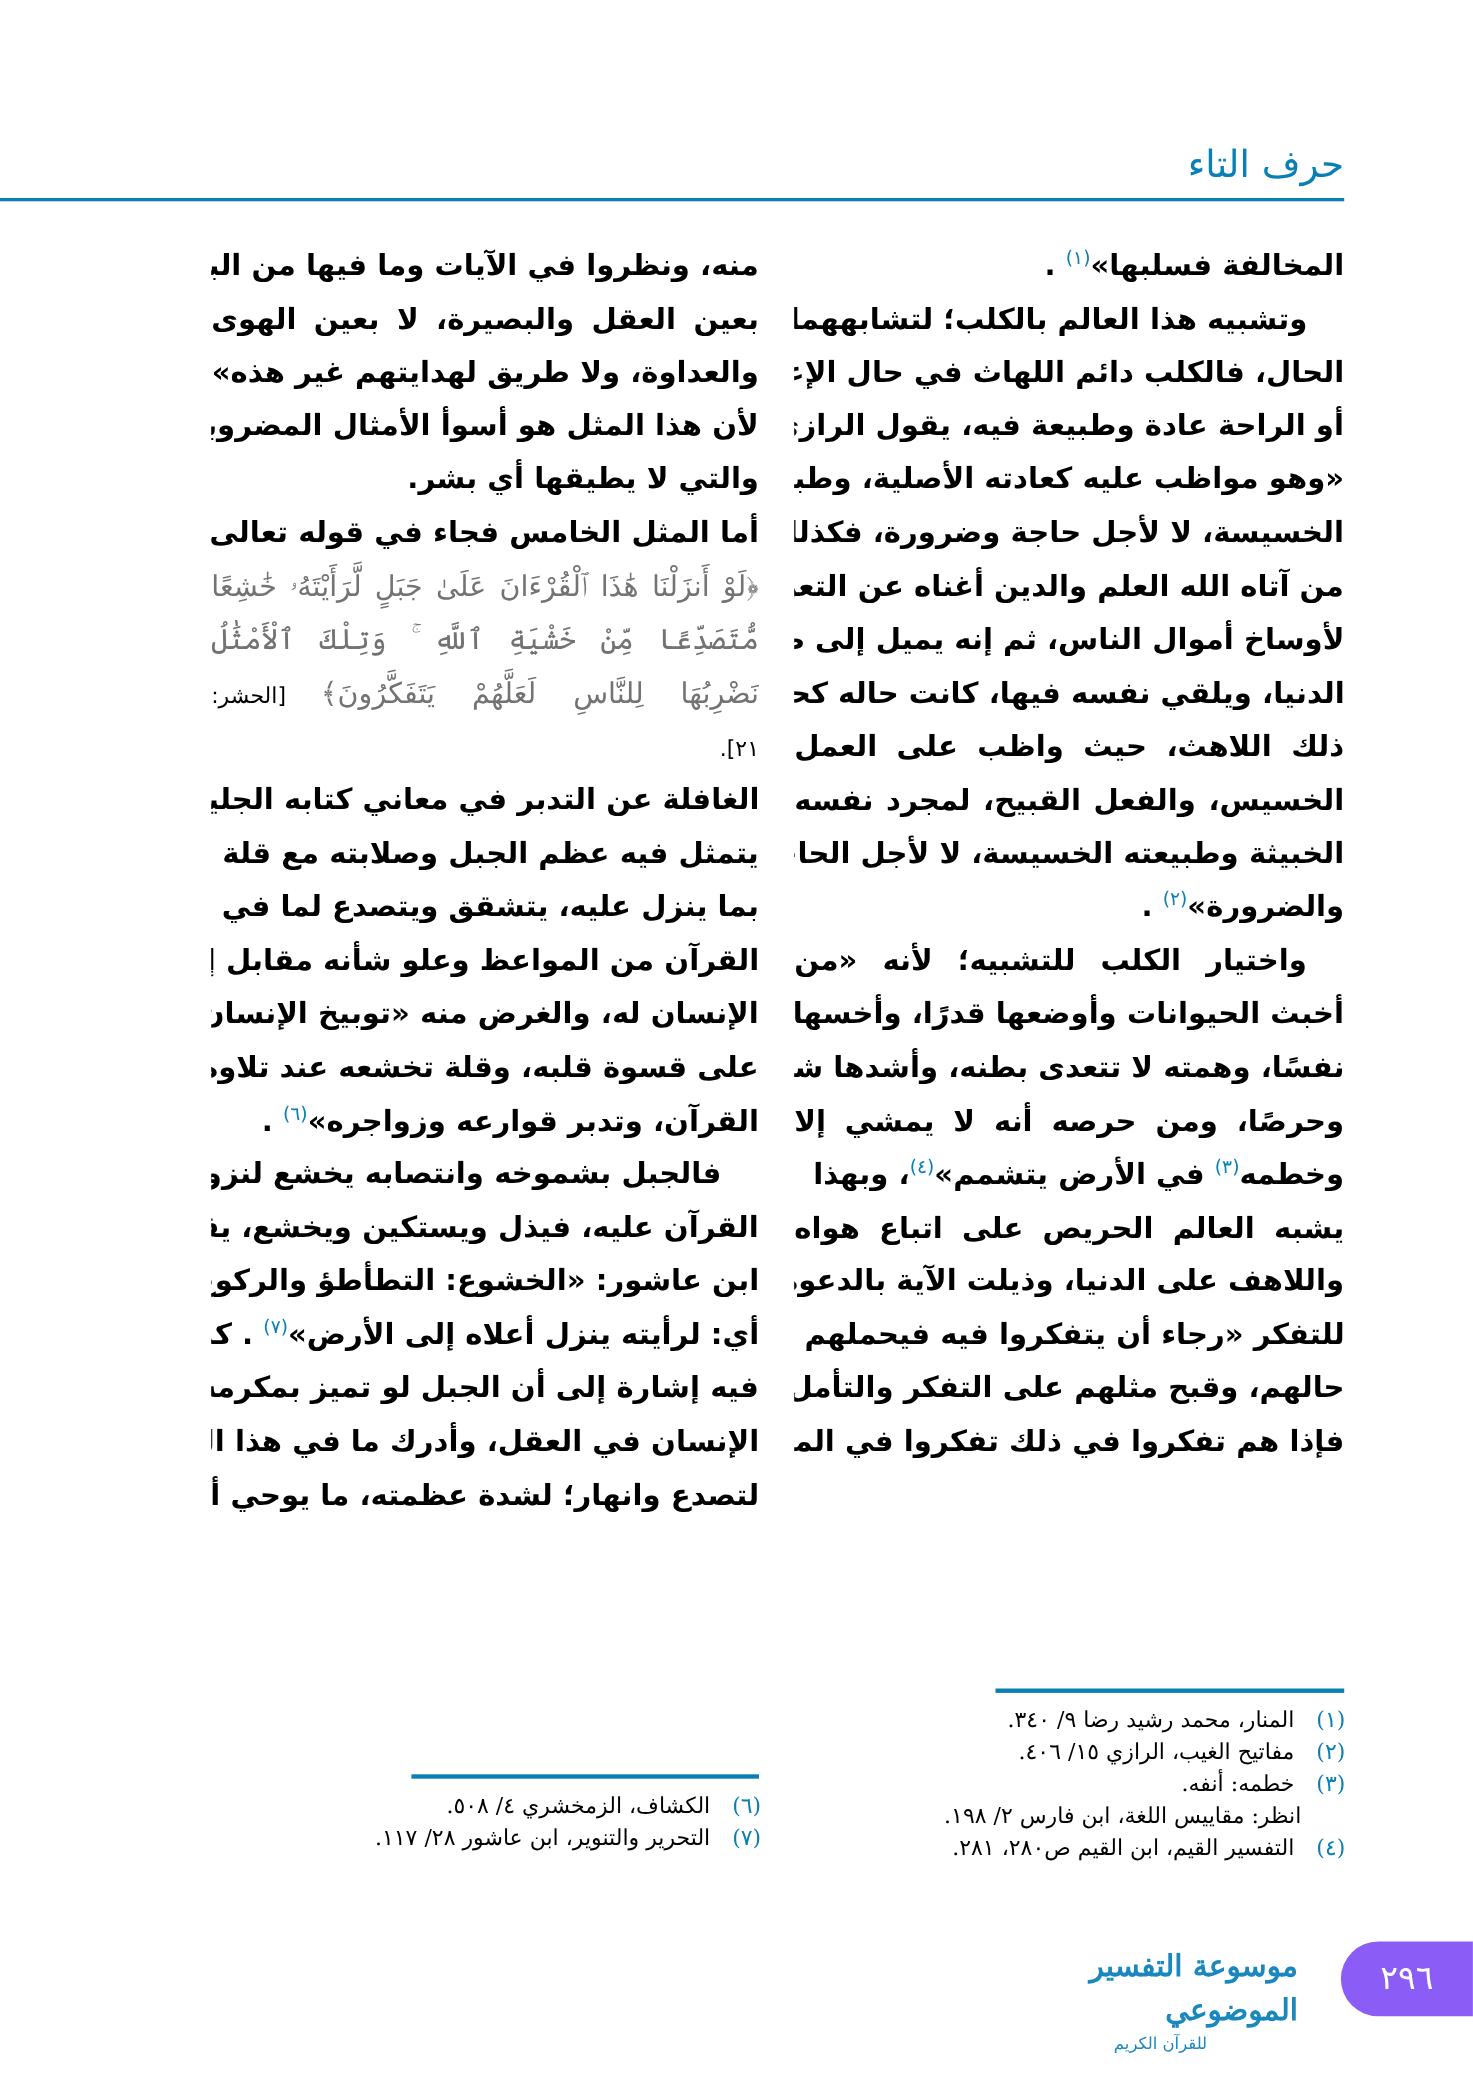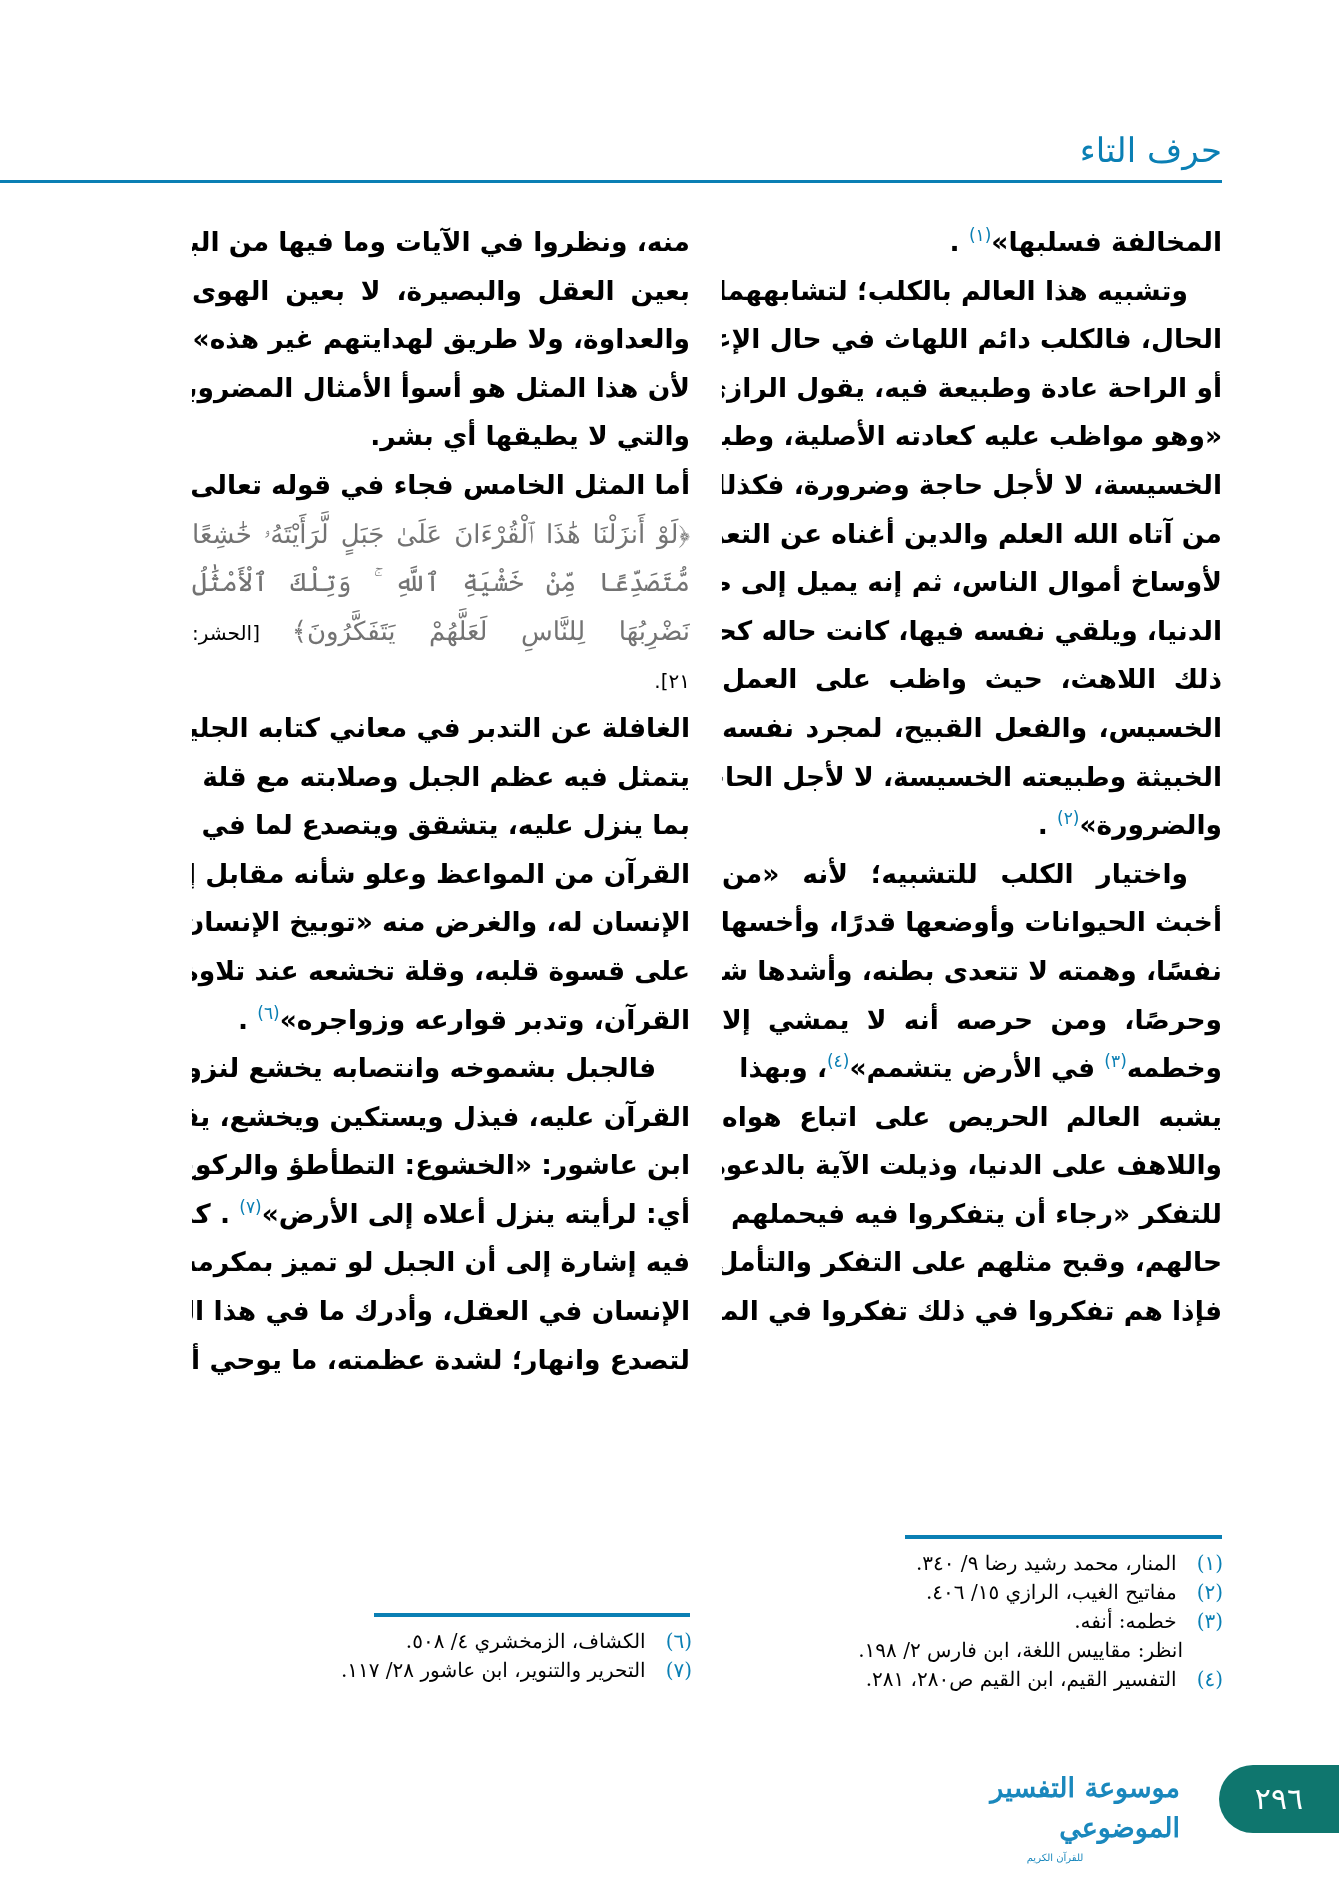--- a/index.html
+++ b/index.html
@@ -34,29 +34,29 @@
     position: absolute; direction: rtl; font-family: "DejaVu Serif", serif;
     font-size: 20px; line-height: 29px; font-weight: normal;
   }
   .fn-right { right: 116px; top: 1549px; width: 520px; }
   .fn-left  { right: 647px; top: 1627px; width: 500px; }
   .fn-item { display: block; white-space: nowrap; }
   .fn-num { color: #0a7fb4; display: inline-block; width: 40px; text-align: right; }
   .fn-cont { padding-right: 40px; }
   .page-badge {
     position: absolute; left: 1219px; top: 1765px; width: 120px; height: 68px;
-    background: #0f766e; border-radius: 34px 0 0 34px;
+    background: #8b5cf6; border-radius: 34px 0 0 34px;
     color: #ffffff; font-size: 30px; text-align: center; line-height: 68px; direction: rtl;
   }
   .logo {
     position: absolute; left: 930px; top: 1768px; width: 250px; height: 80px; direction: rtl;
     color: #1a88bd; text-align: center; font-family: "DejaVu Serif", serif;
   }
   .logo-main { display: block; font-size: 27px; font-weight: bold; line-height: 40px; letter-spacing: -1px; text-align: right; }
-  .logo-sub { display: block; font-size: 10px; line-height: 20px; }
+  .logo-sub { display: block; font-size: 15px; line-height: 20px; }
 </style>
 </head>
 <body>
 
 <div class="header-title">حرف التاء</div>
 <div class="header-rule"></div>
 
 <div class="column col-right" id="col-right">
     <span class="line last"><span>المخالفة فسلبها»</span><span class="fn-ref">(١)</span><span> .</span></span>
     <span class="line indent"><span>وتشبيه هذا العالم بالكلب؛ لتشابههما في</span></span>

